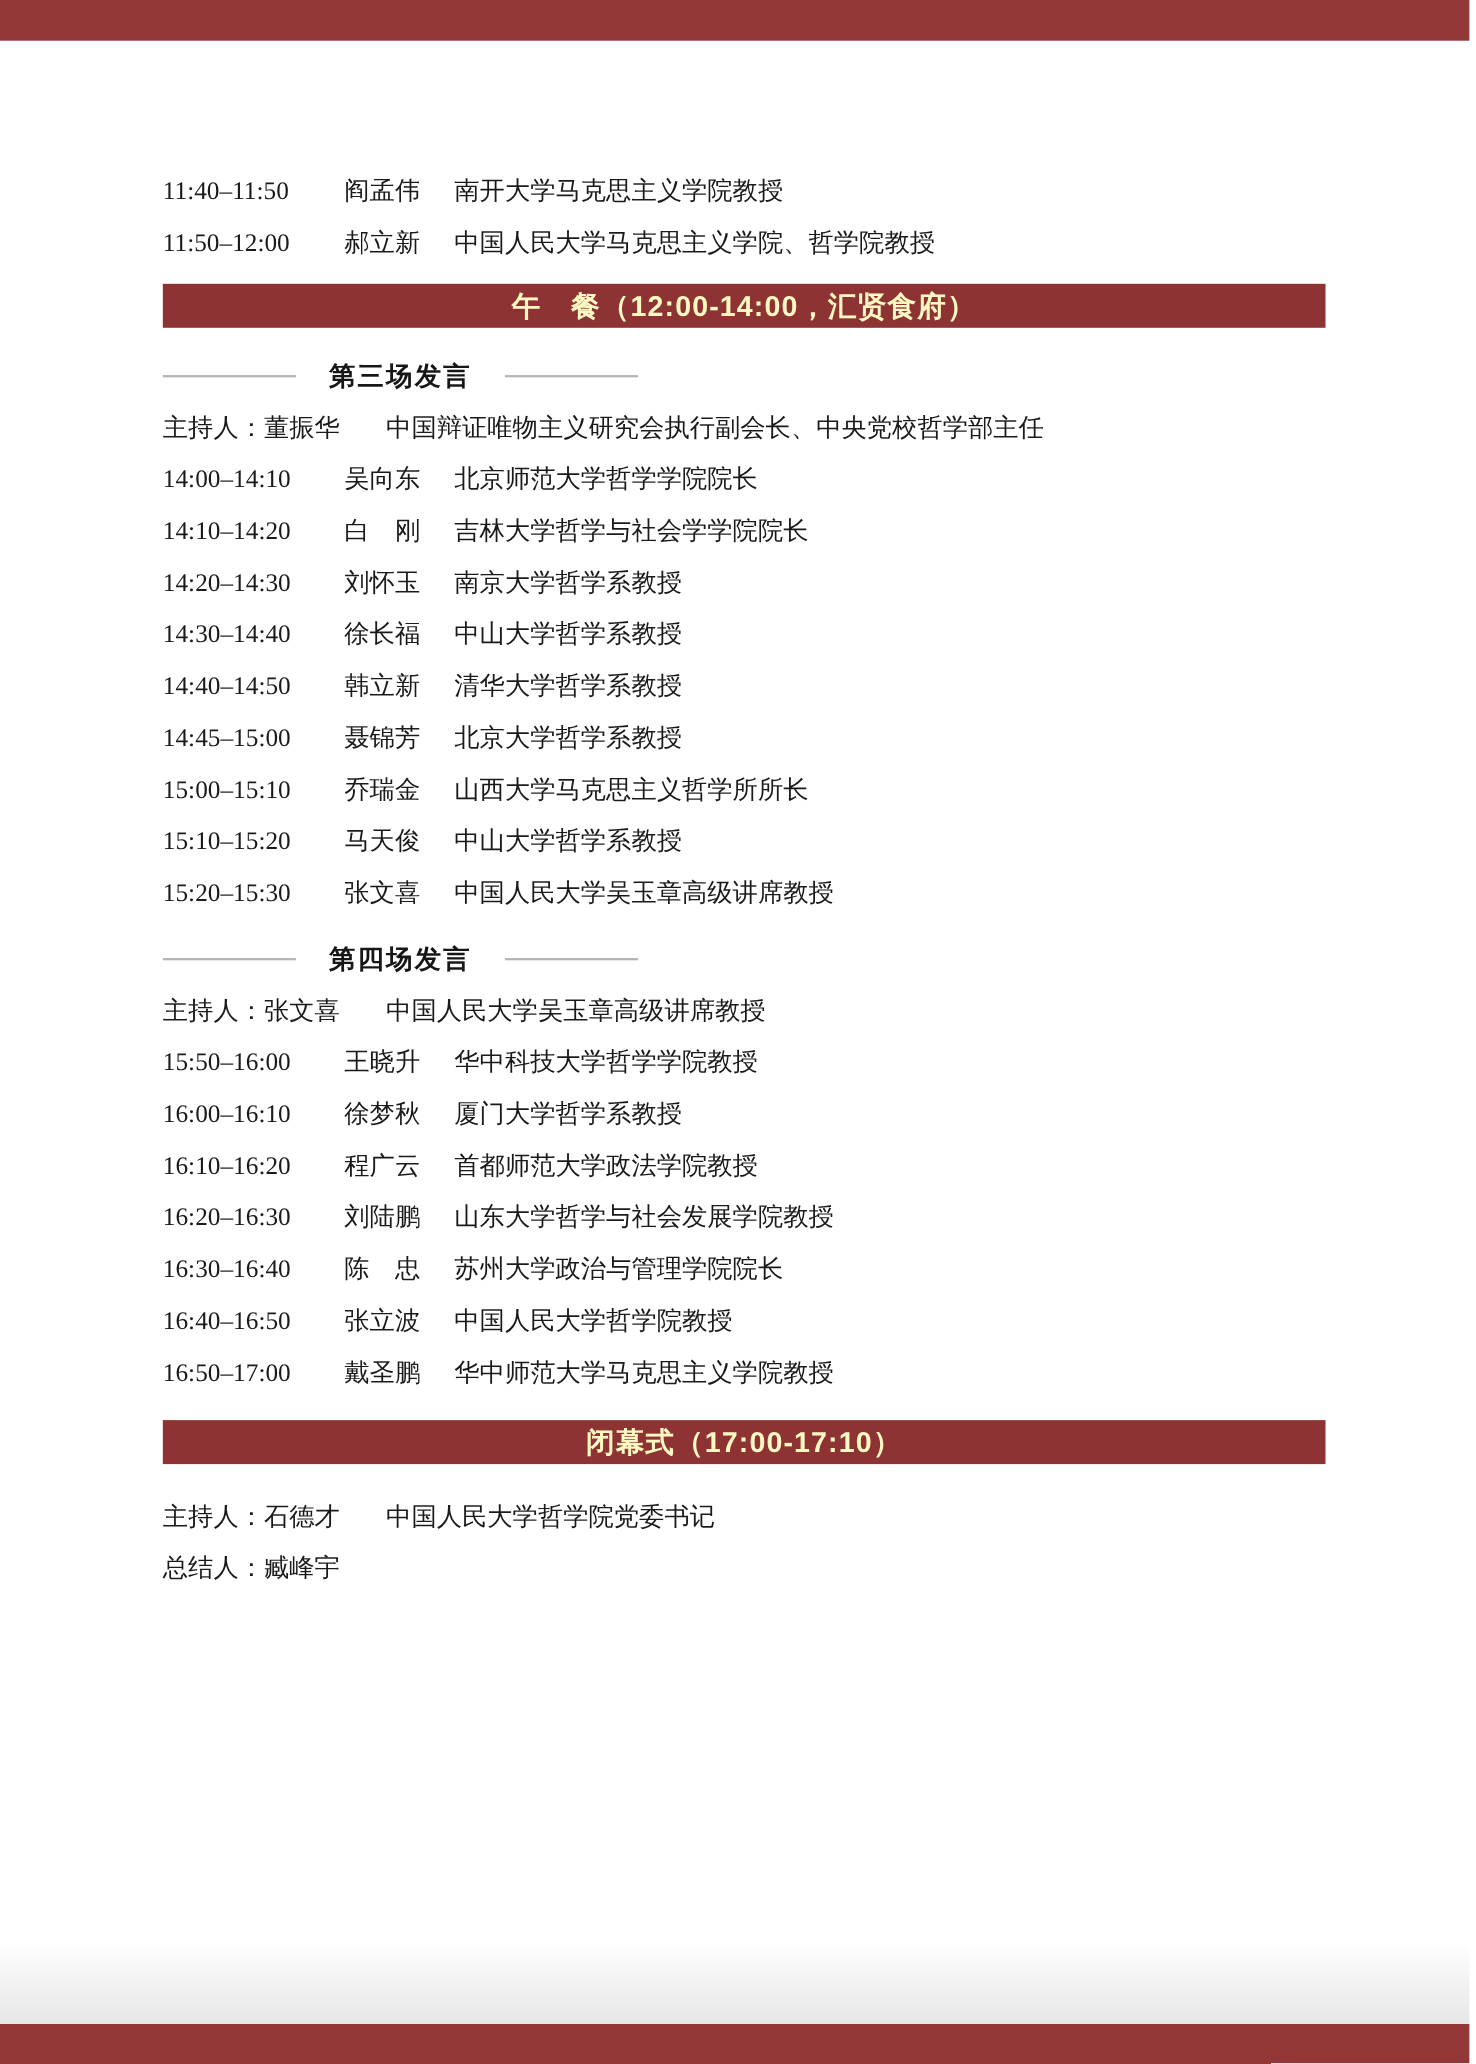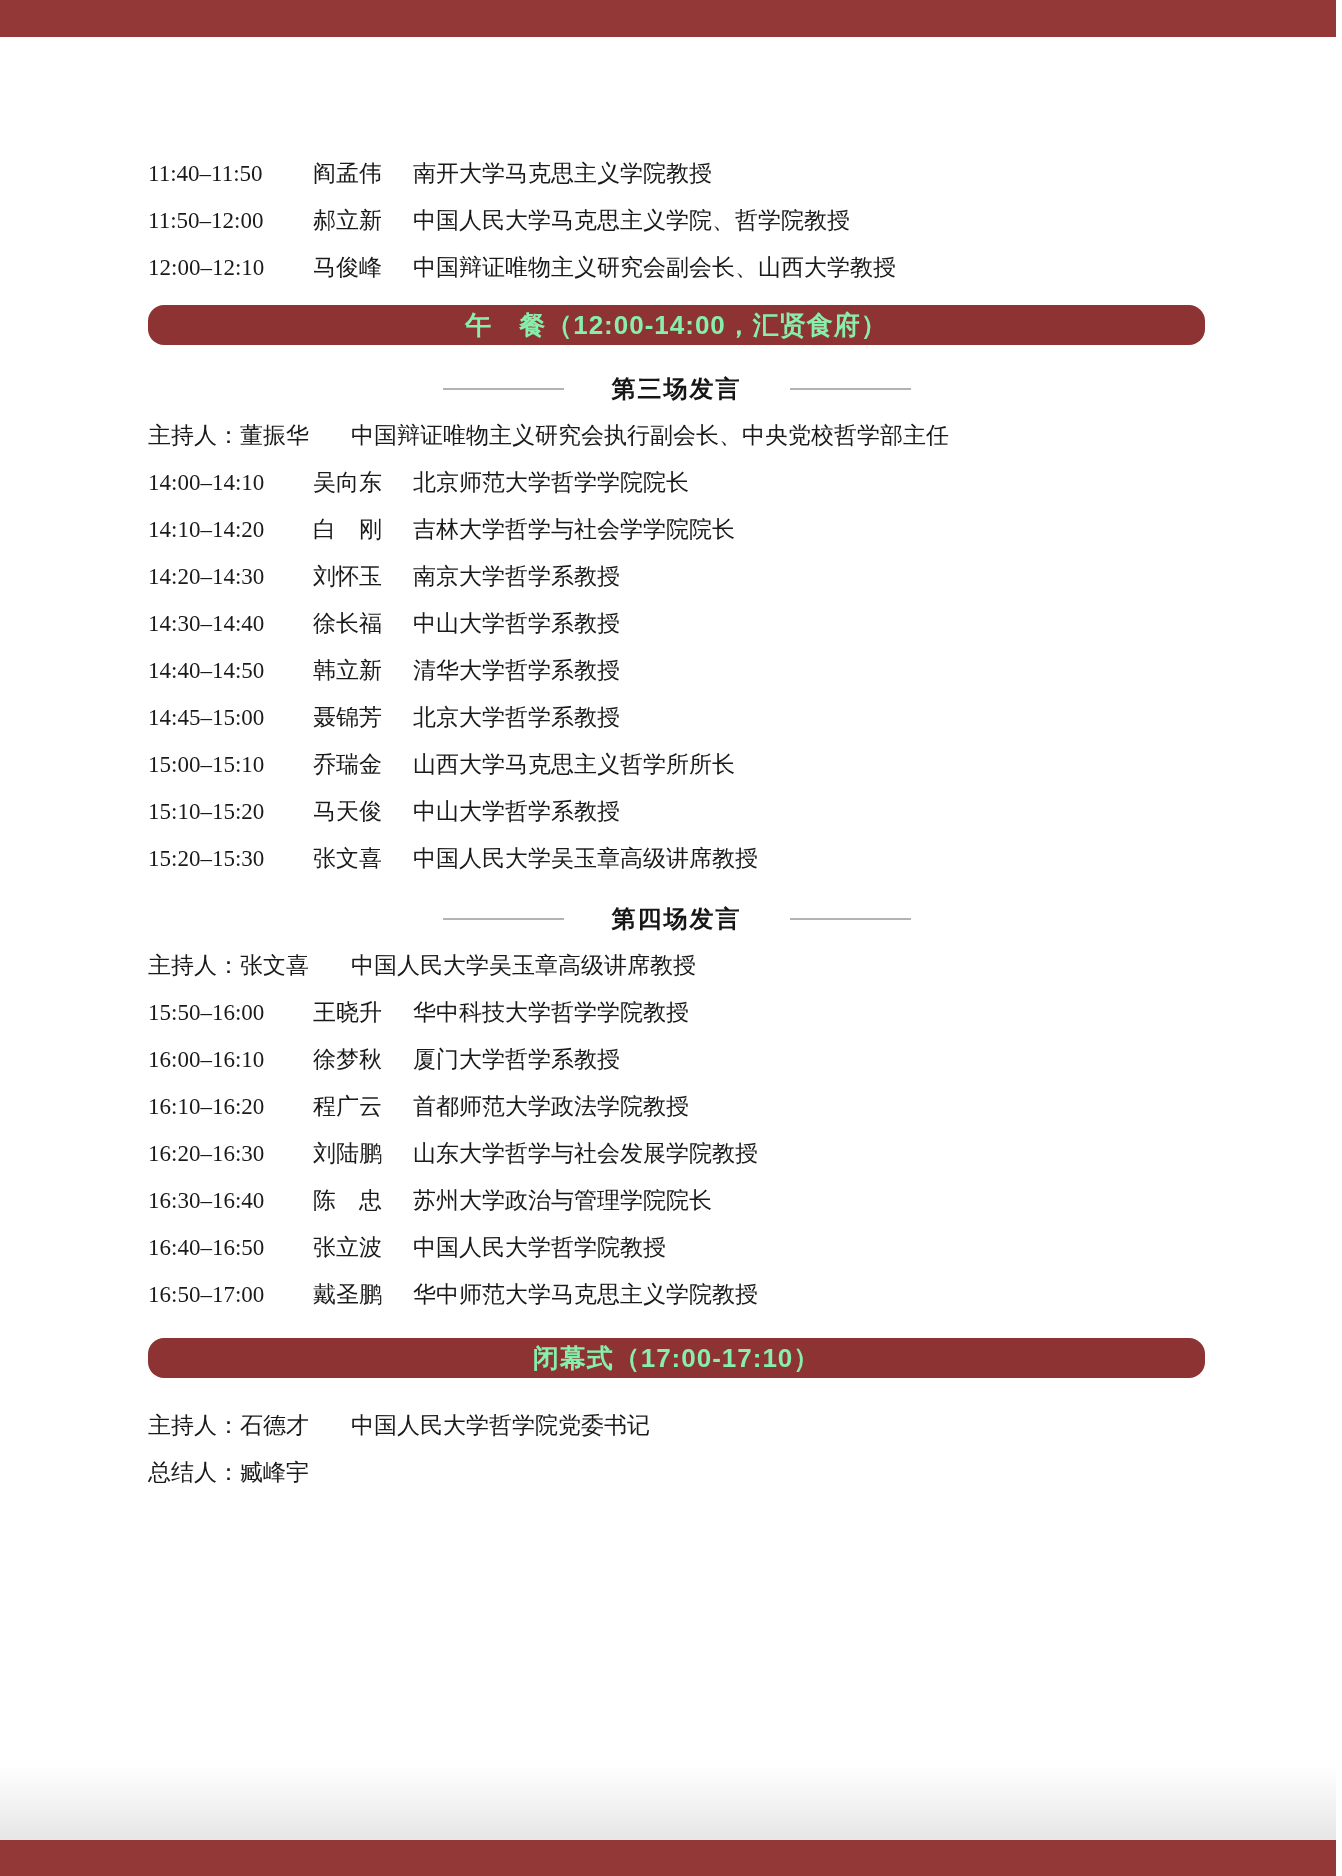--- a/index.html
+++ b/index.html
@@ -33,34 +33,33 @@
     font-size:23px; line-height:1;
     white-space:nowrap;
   }
   .row .cell-time { width:165px; }
   .row .cell-name { width:100px; white-space:pre; }
   .row .cell-aff  { flex:1; white-space:pre; }
 
   .banner {
     height:40px;
     background:var(--banner-red,#8e3333);
-    color:#86efac;
+    color:#fef9c3;
     font-family:"Liberation Sans","DejaVu Sans",sans-serif;
     font-weight:bold;
     font-size:26px;
     letter-spacing:1px;
     display:flex; align-items:center; justify-content:center;
     white-space:pre;
-    border-radius:16px;
   }
 
   .session-header {
     height:47px;
-    display:flex; align-items:center; justify-content:center;
-    gap:48px;
+    display:flex; align-items:center; 
+    gap:30px;
   }
   .session-header .hline {
     width:121px; height:2px;
     background:var(--line-gray,#b3b3b3);
   }
   .session-header .session-title {
     font-family:"Liberation Sans","DejaVu Sans",sans-serif;
     font-weight:bold;
     font-size:24px;
     letter-spacing:2px;
@@ -95,25 +94,20 @@
         <div class="row">
           <span class="cell-time">11:40–11:50</span>
           <span class="cell-name">阎孟伟</span>
           <span class="cell-aff">南开大学马克思主义学院教授</span>
         </div>
         <div class="row">
           <span class="cell-time">11:50–12:00</span>
           <span class="cell-name">郝立新</span>
           <span class="cell-aff">中国人民大学马克思主义学院、哲学院教授</span>
         </div>
-        <div class="row">
-          <span class="cell-time">12:00–12:10</span>
-          <span class="cell-name">马俊峰</span>
-          <span class="cell-aff">中国辩证唯物主义研究会副会长、山西大学教授</span>
-        </div>
       </div>
       <div class="sec banner">午　餐（12:00-14:00，汇贤食府）</div>
       <div class="sec">
         <div class="session-header">
           <div class="hline"></div>
           <span class="session-title">第三场发言</span>
           <div class="hline"></div>
         </div>
         <div class="person-row"><span class="p-label">主持人：</span><span class="p-name">董振华</span><span class="p-aff">中国辩证唯物主义研究会执行副会长、中央党校哲学部主任</span></div>
         <div class="row">

